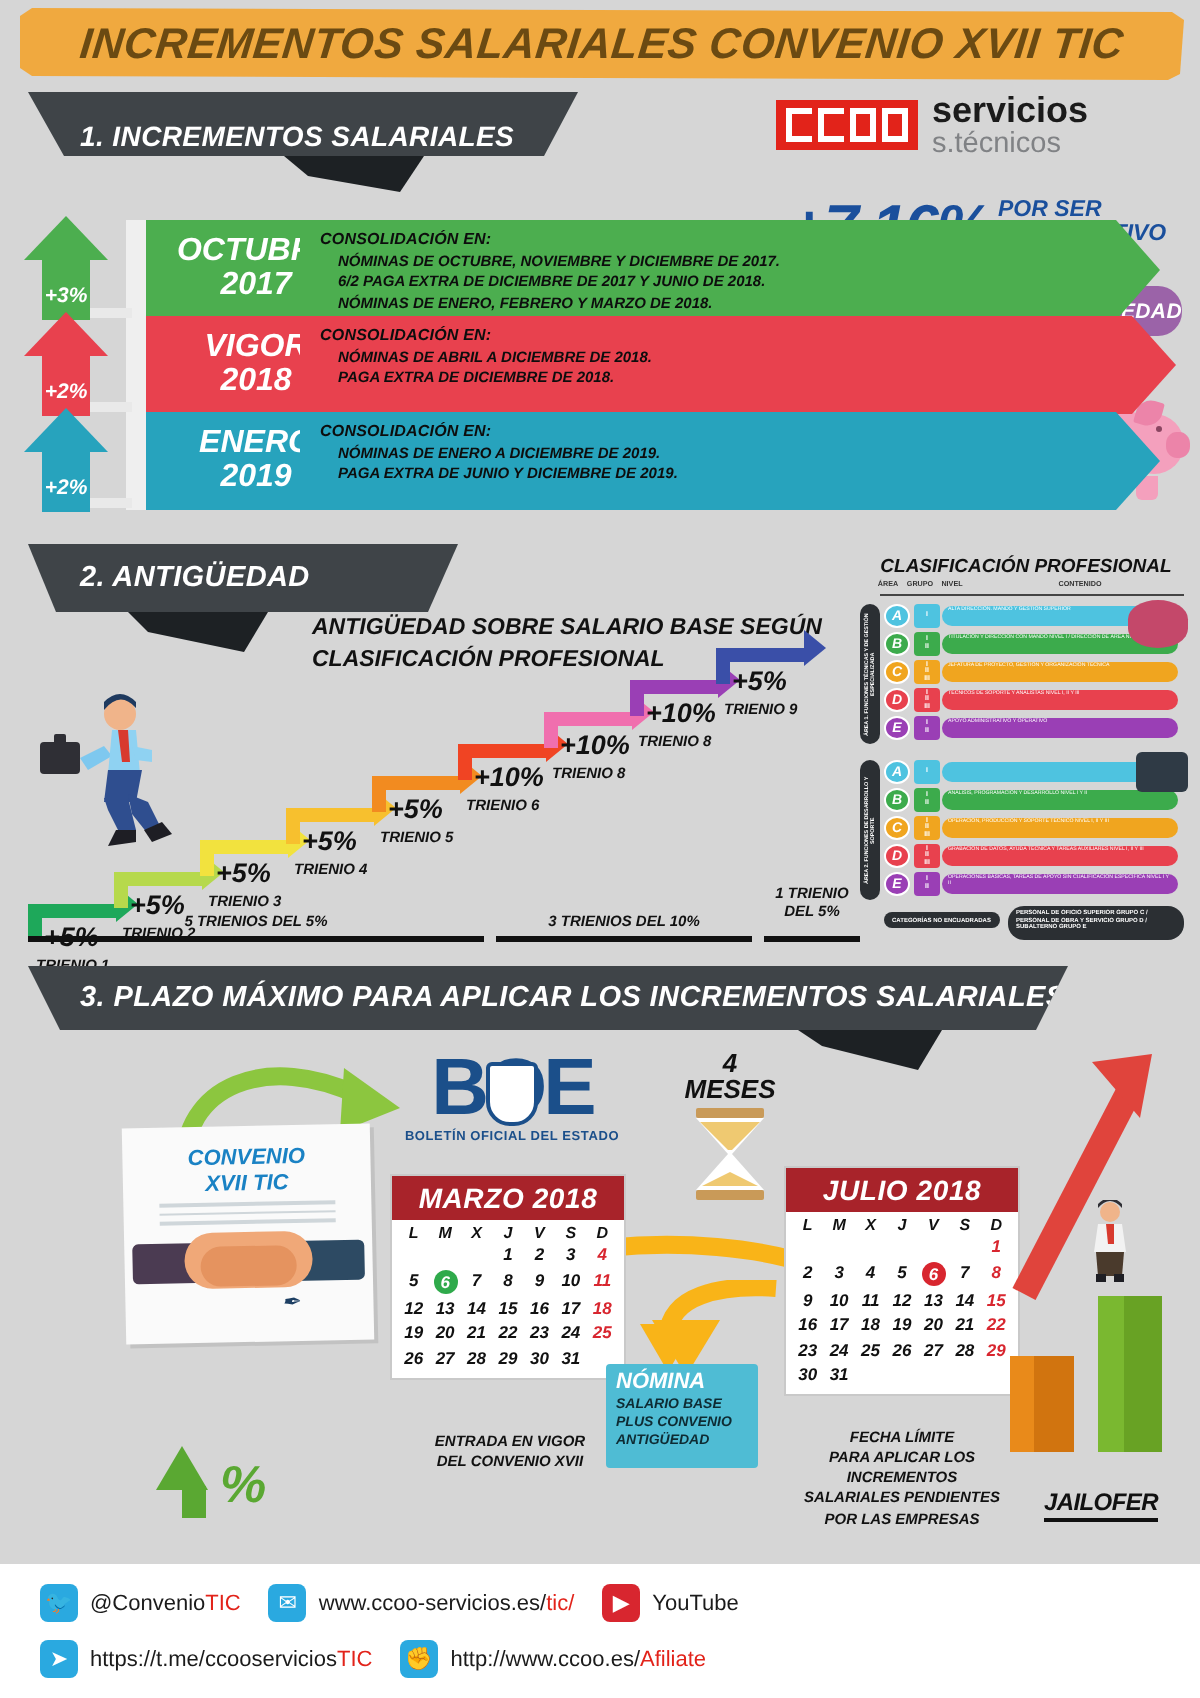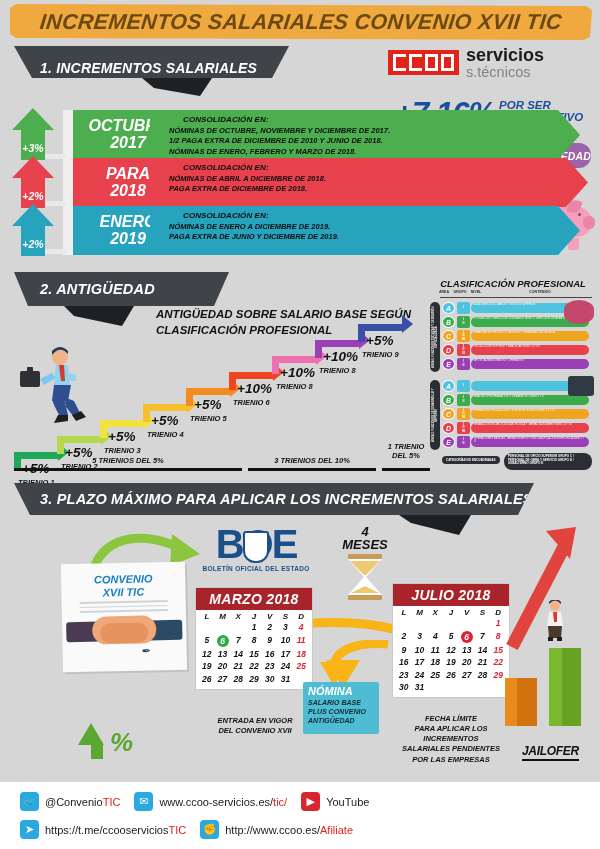--- a/index.html
+++ b/index.html
@@ -156,21 +156,21 @@
   .date-tab {
     position: absolute; width: 110px;
     display: flex; flex-direction: column; align-items: center; justify-content: center;
     color: #fff; font-weight: bold; font-style: italic; font-size: 16px; line-height: 1.05;
   }
   .band {
     position: absolute; left: 150px;
     color: #0d0d0d; font-style: italic;
   }
   .band-inner { padding: 5px 0 5px 10px; }
-  .band-title { font-size: 8px; font-weight: bold; letter-spacing: .1px; margin-left: 23px; }
+  .band-title { font-size: 8px; font-weight: bold; letter-spacing: .1px; }
   .band-line  { font-size: 7.5px; font-weight: bold; margin-top: 1.5px; padding-left: 9px; }
 
   
   #stairs { position: absolute; left: 0; top: 300px; width: 430px; height: 175px; }
   .step { position: absolute; }
   .step .riser { position: absolute; left: 0; bottom: 0; width: 7px; }
   .step .tread { position: absolute; left: 0; top: 0; height: 7px; }
   .step .flag {
     position: absolute; width: 0; height: 0;
     border-top: 9px solid transparent; border-bottom: 9px solid transparent;
@@ -424,32 +424,32 @@
         <div class="arrow-label">+3%</div>
       </div>
       <div class="date-tab" style="left: 73px; top: 110px; height: 50px; background: rgb(76, 174, 79);">
         <div>OCTUBRE</div>
         <div>2017</div>
       </div>
       <div class="band" style="left: 150px; top: 110px; width: 430px; height: 50px; background: rgb(76, 174, 79); clip-path: polygon(0px 0px, 408px 0px, 430px 25px, 408px 50px, 0px 50px);">
         <div class="band-inner">
           <div class="band-title">CONSOLIDACIÓN EN:</div>
           <div class="band-line">NÓMINAS DE OCTUBRE, NOVIEMBRE Y DICIEMBRE DE 2017.</div>
-          <div class="band-line">1/2 PAGA EXTRA DE DICIEMBRE DE 2010 Y JUNIO DE 2018.</div>
+          <div class="band-line">6/2 PAGA EXTRA DE DICIEMBRE DE 2017 Y JUNIO DE 2018.</div>
           <div class="band-line">NÓMINAS DE ENERO, FEBRERO Y MARZO DE 2018.</div>
         </div>
       </div>
       <div class="tick" style="left: 36px; top: 201px;"></div>
       <div class="arrow-up" style="left: 12px; top: 156px;">
         <div class="head" style="border-bottom:22px solid #e8414e;"></div>
         <div class="shaft" style="background:#e8414e;"></div>
         <div class="arrow-label">+2%</div>
       </div>
       <div class="date-tab" style="left: 73px; top: 158px; height: 49px; background: rgb(232, 65, 78);">
-        <div>PARA</div>
+        <div>VIGOR</div>
         <div>2018</div>
       </div>
       <div class="band" style="left: 150px; top: 158px; width: 438px; height: 49px; background: rgb(232, 65, 78); clip-path: polygon(0px 0px, 416px 0px, 438px 24.5px, 416px 49px, 0px 49px);">
         <div class="band-inner">
           <div class="band-title">CONSOLIDACIÓN EN:</div>
           <div class="band-line">NÓMINAS DE ABRIL A DICIEMBRE DE 2018.</div>
           <div class="band-line">PAGA EXTRA DE DICIEMBRE DE 2018.</div>
         </div>
       </div>
       <div class="tick" style="left: 36px; top: 249px;"></div>

